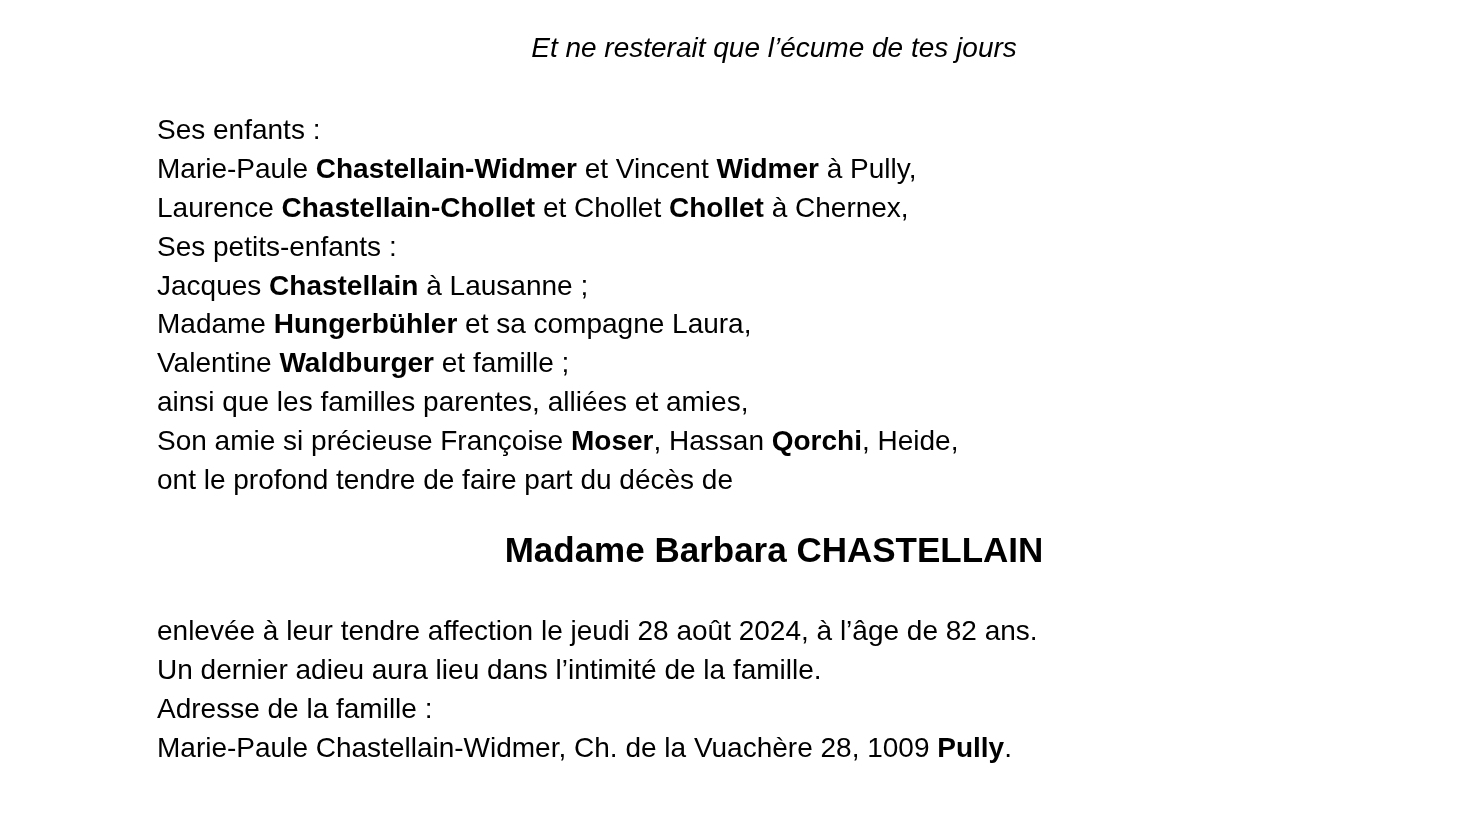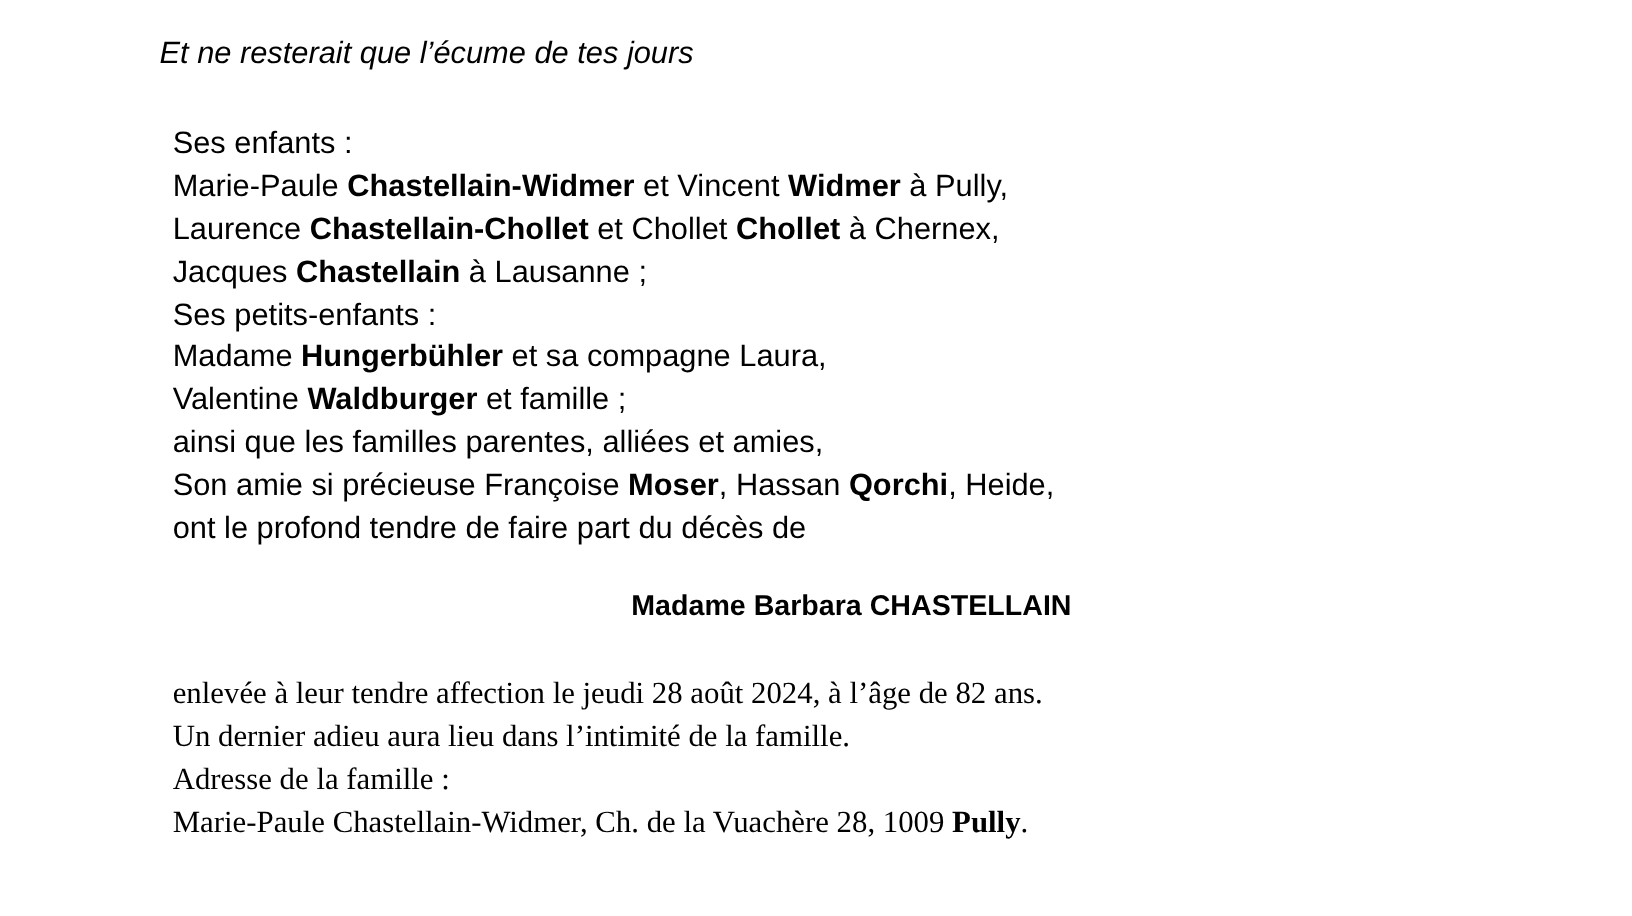--- a/index.html
+++ b/index.html
@@ -16,59 +16,58 @@
     font-family: "Liberation Sans", "DejaVu Sans", sans-serif;
     font-size: 28px;
     line-height: 38.9px;
     overflow: hidden;
   }
   .content {
     padding: 0 81px 0 145px;
   }
   .epigraph {
     margin-top: 29px;
-    text-align: left;
+    text-align: center;
     font-style: italic;
     white-space: nowrap;
   }
   .family-block {
     margin-top: 43px;
   }
   .title {
     margin: 26px 0 0 0;
-    font-size: 26px;
+    font-size: 35px;
     line-height: 48px;
     font-weight: bold;
     text-align: center;
     white-space: nowrap;
   }
   .closing-block {
     margin-top: 38px;
-    font-family: Liberation Serif, serif;
   }
   .text-line {
     white-space: nowrap;
     margin-left: 12px;
   }
   .text-line b {
     font-weight: bold;
   }
 </style>
 </head>
 <body>
 
 <div class="page" style="background: rgb(255, 255, 255); color: rgb(0, 0, 0);">
   <div class="content">
     <div class="epigraph">Et ne resterait que l’écume de tes jours</div>
     <div class="family-block" id="family-block">
         <div class="text-line"><span>Ses enfants :</span></div>
         <div class="text-line"><span>Marie-Paule </span><b>Chastellain-Widmer</b><span> et Vincent </span><b>Widmer</b><span> à Pully,</span></div>
         <div class="text-line"><span>Laurence </span><b>Chastellain-Chollet</b><span> et Chollet </span><b>Chollet</b><span> à Chernex,</span></div>
+        <div class="text-line"><span>Ses petits-enfants :</span></div>
         <div class="text-line"><span>Jacques </span><b>Chastellain</b><span> à Lausanne ;</span></div>
-        <div class="text-line"><span>Ses petits-enfants :</span></div>
         <div class="text-line"><span>Madame </span><b>Hungerbühler</b><span> et sa compagne Laura,</span></div>
         <div class="text-line"><span>Valentine </span><b>Waldburger</b><span> et famille ;</span></div>
         <div class="text-line"><span>ainsi que les familles parentes, alliées et amies,</span></div>
         <div class="text-line"><span>Son amie si précieuse Françoise </span><b>Moser</b><span>, Hassan </span><b>Qorchi</b><span>, Heide,</span></div>
         <div class="text-line"><span>ont le profond tendre de faire part du décès de</span></div>
       </div>
     <div class="title">Madame Barbara CHASTELLAIN</div>
     <div class="closing-block" id="closing-block">
         <div class="text-line"><span>enlevée à leur tendre affection le jeudi 28 août 2024, à l’âge de 82 ans.</span></div>
         <div class="text-line"><span>Un dernier adieu aura lieu dans l’intimité de la famille.</span></div>

